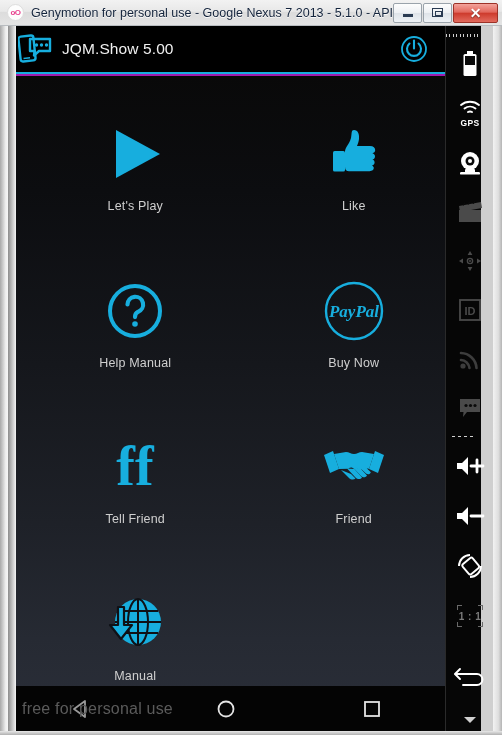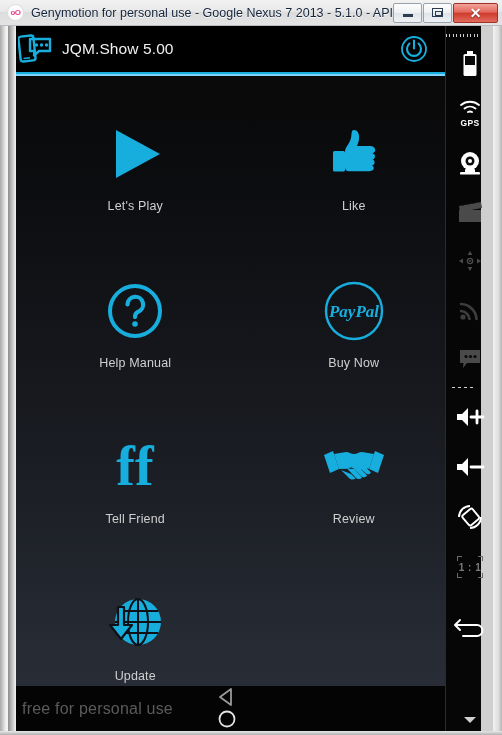--- a/index.html
+++ b/index.html
@@ -76,21 +76,21 @@
   .winbody {
     position: absolute; left: 0; top: 26px;
     width: 502px; height: 709px;
     background: #cfcfcf;
   }
 
   
   .device {
     position: absolute; left: 8px; top: 0px;
     width: 437px; height: 705px;
-    background: #7dd3fc;
+    background: #a21caf;
     overflow: hidden;
   }
   .device-frame-l {
     position: absolute; left: 0; top: 0; width: 8px; height: 705px;
     background: linear-gradient(to right, #8c8c8c, #f4f4f4);
   }
 
   
   .app-header {
     position: absolute; left: 0; top: 0;
@@ -134,21 +134,21 @@
   }
   .tile-label {
     color: #cfcfcf; font-size: 12.5px; letter-spacing: 0.15px;
   }
 
   
   .navbar {
     position: absolute; left: 0; bottom: 0;
     width: 437px; height: 45px;
     background: #040404;
-    display: flex; align-items: center; justify-content: space-around; flex-direction: column;
+    display: flex; align-items: center; justify-content: space-around;
   }
   .nav-btn { width: 60px; height: 45px; display: flex; align-items: center; justify-content: center; }
   .watermark {
     position: absolute; left: 14px; top: 50%;
     transform: translateY(-50%);
     color: #5b5b5b; font-size: 16px; letter-spacing: 0.2px;
     pointer-events: none; white-space: nowrap;
   }
 
   
@@ -342,38 +342,38 @@
               <path d="M63 12 L54 8 L48 26 L57 30 Z" fill="#17aede"></path>
               <path d="M13 11 L25 9 C28 9 30 11 33 11 C36 11 38 9 41 9 L53 11 L48 26
                        C46 25 44 26 43 28 C42 26 39.5 25.5 38 27 C37 25 34.5 24.5 33 26
                        C31.5 24 29 24 27.5 25.8 L18 26 Z" fill="#17aede"></path>
               <path d="M20 27 L28 35 C30 37 33 37 34.5 35.5 L30 31 Z" fill="#17aede"></path>
               <path d="M26 25.5 L34.5 34.5 C36.5 36.5 39.5 36.5 41 34.5 L33.5 26 Z" fill="#17aede"></path>
               <path d="M32 24.5 L40 33 C42 35 45 34.5 46 32.5 L39.5 25.5 Z" fill="#17aede"></path>
               <path d="M38 24 L45 30.5 C46.8 32 49.3 31.2 49.8 29.2 L44.5 24 Z" fill="#17aede"></path>
             </svg>
           </div>
-          <div class="tile-label">Review</div>
+          <div class="tile-label">Friend</div>
         </div>
 
         <div class="tile">
           <div class="tile-icon">
             <svg width="58" height="58" viewBox="0 0 58 58">
               <circle cx="32" cy="27" r="23" fill="#17aede"></circle>
               <g stroke="#0f1116" stroke-width="2" fill="none">
                 <ellipse cx="32" cy="27" rx="10" ry="23"></ellipse>
                 <line x1="9" y1="27" x2="55" y2="27"></line>
                 <line x1="12" y1="16" x2="52" y2="16"></line>
                 <line x1="12" y1="38" x2="52" y2="38"></line>
                 <line x1="32" y1="4" x2="32" y2="50"></line>
               </g>
               <path d="M12 12 L12 30 L4 30 L15 44 L26 30 L18 30 L18 12 Z" fill="#17aede" stroke="#0f1116" stroke-width="2.2" stroke-linejoin="round"></path>
             </svg>
           </div>
-          <div class="tile-label">Update</div>
+          <div class="tile-label">Manual</div>
         </div>
 
       </div>
 
       <div class="navbar">
         <div class="nav-btn">
           <svg width="22" height="22" viewBox="0 0 22 22">
             <path d="M15 3 L15 19 L4 11 Z" fill="none" stroke="#9a9a9a" stroke-width="1.8" stroke-linejoin="round"></path>
           </svg>
         </div>
@@ -450,20 +450,26 @@
         <svg width="28" height="24" viewBox="0 0 28 24">
           <circle cx="14" cy="12" r="2.6" fill="none" stroke="#4a4a4a" stroke-width="1.4"></circle>
           <circle cx="14" cy="12" r="1" fill="#4a4a4a"></circle>
           <path d="M14 2 L16.4 6 L11.6 6 Z" fill="#4a4a4a"></path>
           <path d="M14 22 L16.4 18 L11.6 18 Z" fill="#4a4a4a"></path>
           <path d="M3 12 L7 9.6 L7 14.4 Z" fill="#4a4a4a"></path>
           <path d="M25 12 L21 9.6 L21 14.4 Z" fill="#4a4a4a"></path>
         </svg>
       </div>
 
+      <div class="gm-item">
+        <svg width="26" height="24" viewBox="0 0 26 24">
+          <rect x="3" y="2" width="20" height="20" fill="none" stroke="#4a4a4a" stroke-width="1.8"></rect>
+          <text x="13" y="16.5" text-anchor="middle" font-family="'Liberation Sans', sans-serif" font-size="11" font-weight="bold" fill="#4a4a4a">ID</text>
+        </svg>
+      </div>
 
       <div class="gm-item">
         <svg width="24" height="24" viewBox="0 0 24 24">
           <circle cx="5" cy="19" r="2.6" fill="#3d3d3d"></circle>
           <path d="M3 13 A9 9 0 0 1 11.5 21" fill="none" stroke="#3d3d3d" stroke-width="2.6" stroke-linecap="round"></path>
           <path d="M3 6 A16 16 0 0 1 18.5 21" fill="none" stroke="#3d3d3d" stroke-width="2.6" stroke-linecap="round"></path>
         </svg>
       </div>
 
       <div class="gm-item">

